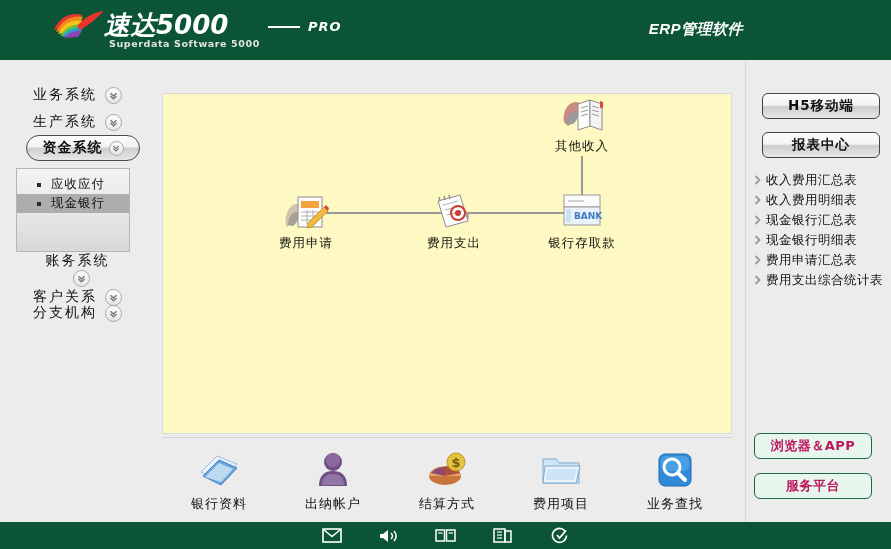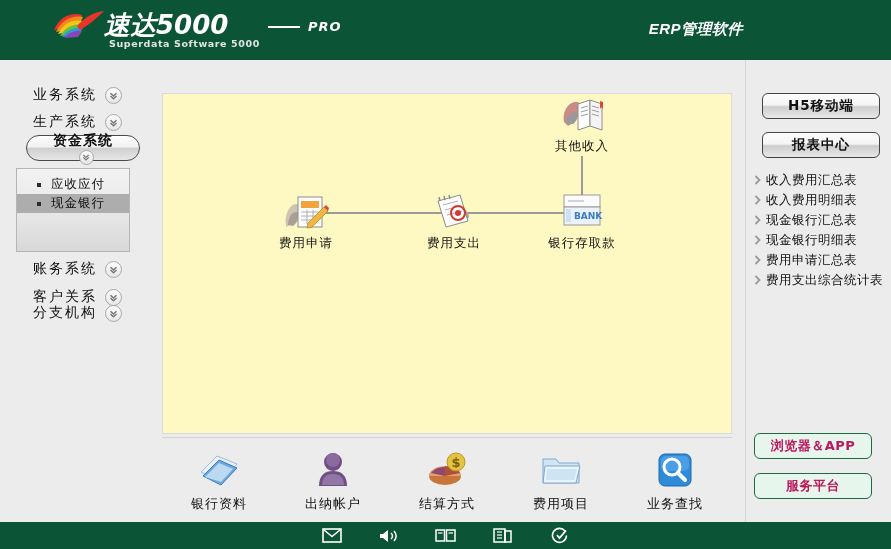--- a/index.html
+++ b/index.html
@@ -214,42 +214,42 @@
     <div class="nav-item" style="top:49px;">
       <span class="nav-label">生产系统</span>
       <span class="chev-btn">
         <svg width="11" height="11" viewBox="0 0 11 11">
             <path d="M2.5 3.2 L5.5 6 L8.5 3.2" stroke="#777" stroke-width="1.4" fill="none"></path>
             <path d="M2.5 5.9 L5.5 8.7 L8.5 5.9" stroke="#777" stroke-width="1.4" fill="none"></path>
           </svg>
       </span>
     </div>
 
-    <div class="nav-item active" style="top:75px;flex-direction:column;">
+    <div class="nav-item active" style="top:75px;">
       <span class="nav-label">资金系统</span>
       <span class="chev-btn">
         <svg width="10" height="10" viewBox="0 0 11 11">
             <path d="M2.5 3.2 L5.5 6 L8.5 3.2" stroke="#777" stroke-width="1.4" fill="none"></path>
             <path d="M2.5 5.9 L5.5 8.7 L8.5 5.9" stroke="#777" stroke-width="1.4" fill="none"></path>
           </svg>
       </span>
     </div>
 
     <div class="submenu">
       <div class="sub-item" style="margin-top:6px;">
         <span class="sub-bullet"></span>
         <span class="sub-text">应收应付</span>
       </div>
       <div class="sub-item sel">
         <span class="sub-bullet"></span>
         <span class="sub-text">现金银行</span>
       </div>
     </div>
 
-    <div class="nav-item" style="top:196px;">
+    <div class="nav-item" style="top:196px;flex-direction:column;">
       <span class="nav-label">账务系统</span>
       <span class="chev-btn">
         <svg width="11" height="11" viewBox="0 0 11 11">
             <path d="M2.5 3.2 L5.5 6 L8.5 3.2" stroke="#777" stroke-width="1.4" fill="none"></path>
             <path d="M2.5 5.9 L5.5 8.7 L8.5 5.9" stroke="#777" stroke-width="1.4" fill="none"></path>
           </svg>
       </span>
     </div>
 
     <div class="nav-item" style="top:224px;">

